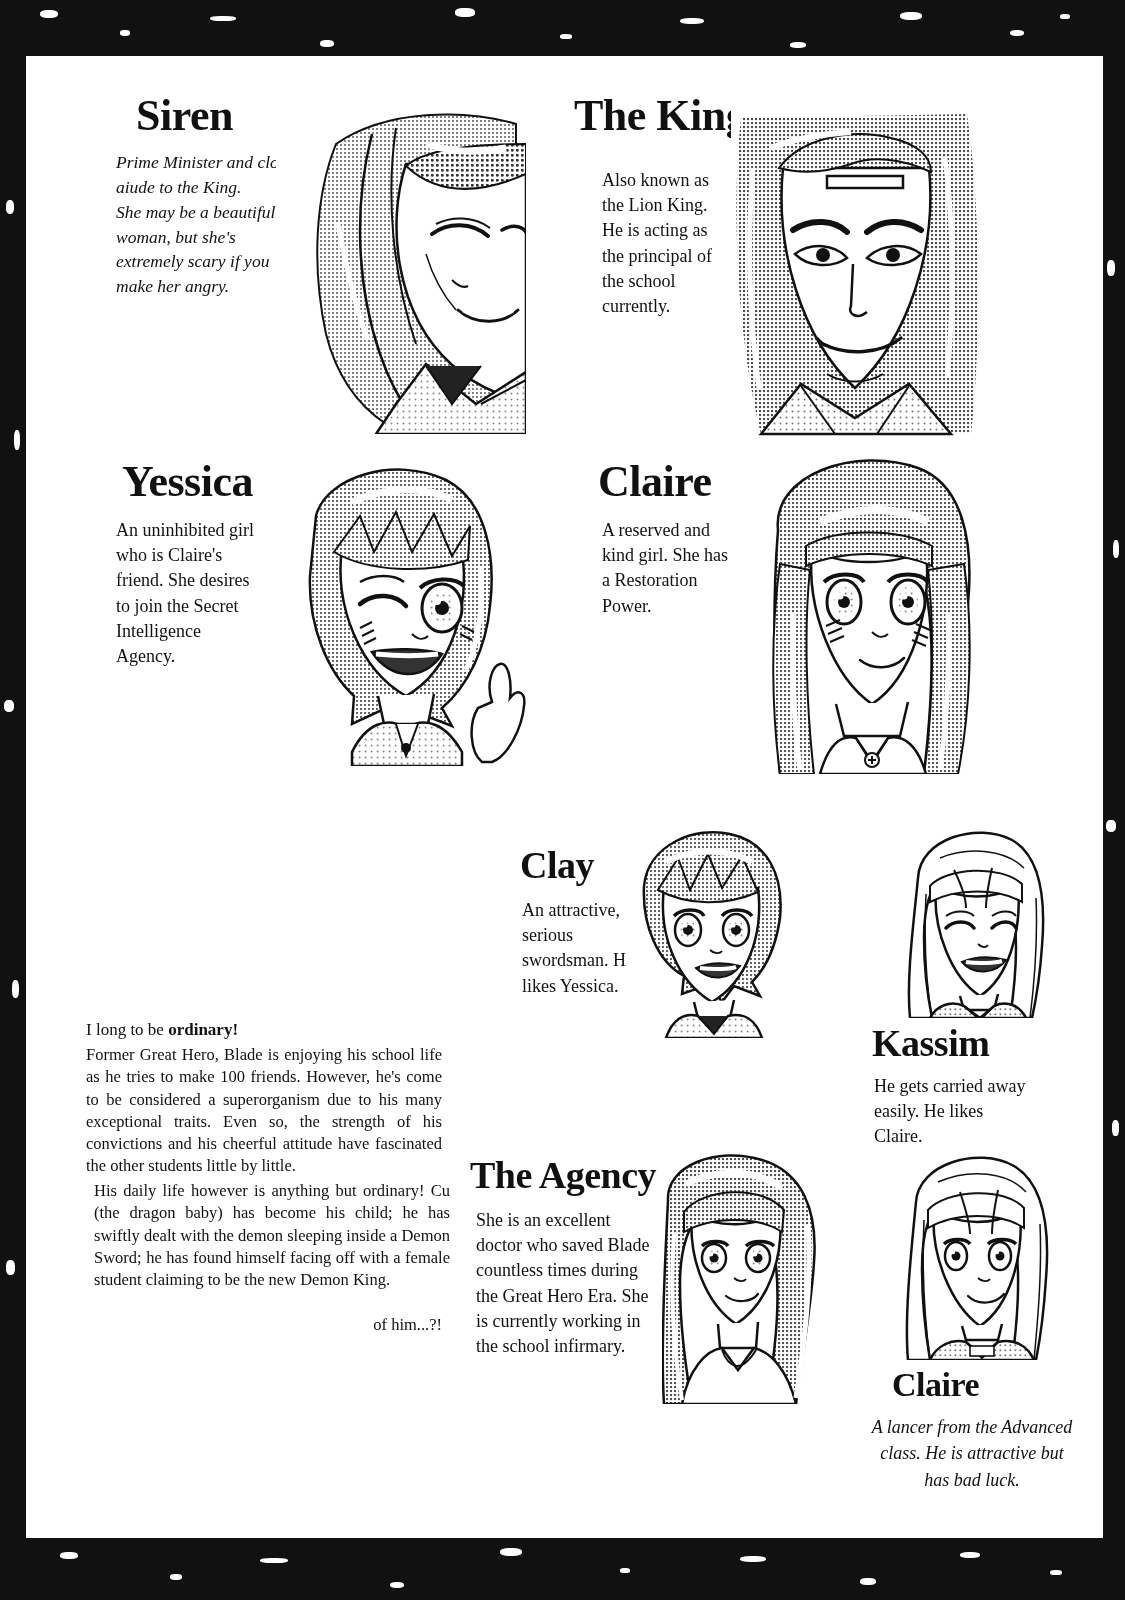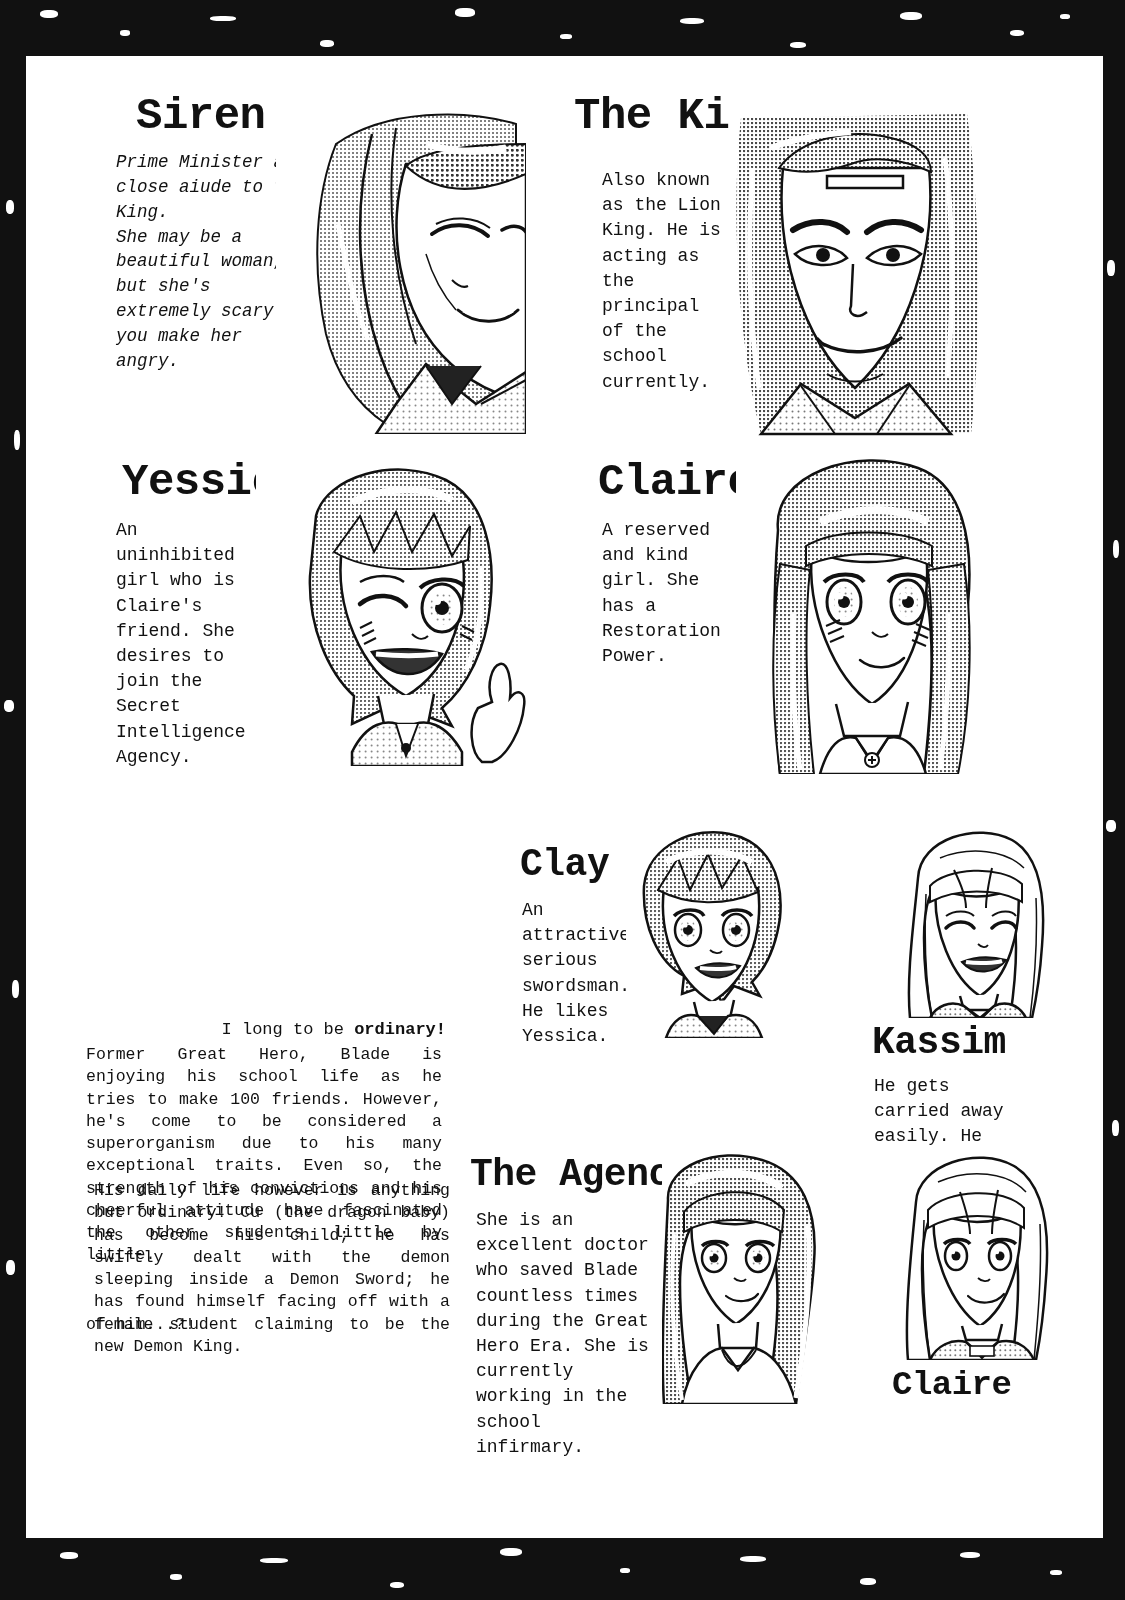--- a/index.html
+++ b/index.html
@@ -6,21 +6,21 @@
     margin: 0;
     padding: 0;
     background: #0b0b0b;
   }
   .page {
     position: relative;
     width: 1125px;
     height: 1600px;
     background: #ffffff;
     overflow: hidden;
-    font-family: Liberation Mono, monospace;
+    font-family: Liberation Serif, serif;
     color: #111;
   }
   
   .grunge {
     position: absolute;
     background: #111;
     overflow: hidden;
   }
   .grunge.top    { left: 0; top: 0; width: 1125px; height: 56px; }
   .grunge.bottom { left: 0; bottom: 0; width: 1125px; height: 62px; }
@@ -66,31 +66,31 @@
 
   
   .story-title {
     position: absolute;
     font-weight: bold;
     font-size: 54px;
     letter-spacing: 1px;
   }
   .story-lead {
     position: absolute;
-    text-align: right;
+    text-align: left;
     font-size: 17px;
   }
   .story-lead b { font-weight: bold; }
   .story-p {
     position: absolute;
     text-align: justify;
     font-size: 16.5px;
     line-height: 1.35;
   }
-  .story-p .center-last { display: block; text-align: left; }
+  .story-p .center-last { display: block; text-align: right; }
 </style>
 </head>
 <body>
 
 <div class="page">
 
   <div class="grunge top">
     <div class="speck w" style="left:40px;top:10px;width:18px;height:8px;"></div>
     <div class="speck w" style="left:120px;top:30px;width:10px;height:6px;"></div>
     <div class="speck w" style="left:210px;top:16px;width:26px;height:5px;"></div>
@@ -506,20 +506,21 @@
         <path d="M20 250 C26 216 44 196 60 194 L76 216 L92 194 C110 198 126 218 134 250 Z" fill="#fff" stroke="#111" stroke-width="2.5"></path>
         <path d="M60 196 C66 212 78 222 94 196" fill="none" stroke="#111" stroke-width="2"></path>
 
         <path d="M24 30 C54 14 96 16 120 34" fill="none" stroke="#fff" stroke-width="7"></path>
         <path d="M146 70 C150 130 142 192 134 244" fill="none" stroke="#fff" stroke-width="5"></path>
         <path d="M12 80 C8 140 12 200 20 246" fill="none" stroke="#fff" stroke-width="4"></path>
       </svg>
     </div>
 
     <div class="char-name" style="left:866px; top:1312px; font-size:34px;">Claire</div>
+    <div class="desc italic" style="left:842px; top:1358px; width:208px; font-size:18px; line-height:1.46; text-align:center;">A lancer from the Advanced class. He is attractive but has bad luck.</div>
 
     <div class="portrait" style="left:848px; top:1098px; width:186px; height:206px;">
       <svg width="186" height="206" viewBox="0 0 186 206">
         <defs>
           <pattern id="lht" width="5" height="5" patternUnits="userSpaceOnUse">
             <rect width="5" height="5" fill="#fff"></rect>
               <circle cx="1.3" cy="1.3" r="1" fill="#7a7a7a"></circle>
           </pattern>
         </defs>
         <rect x="0" y="0" width="186" height="206" fill="#fff"></rect>

